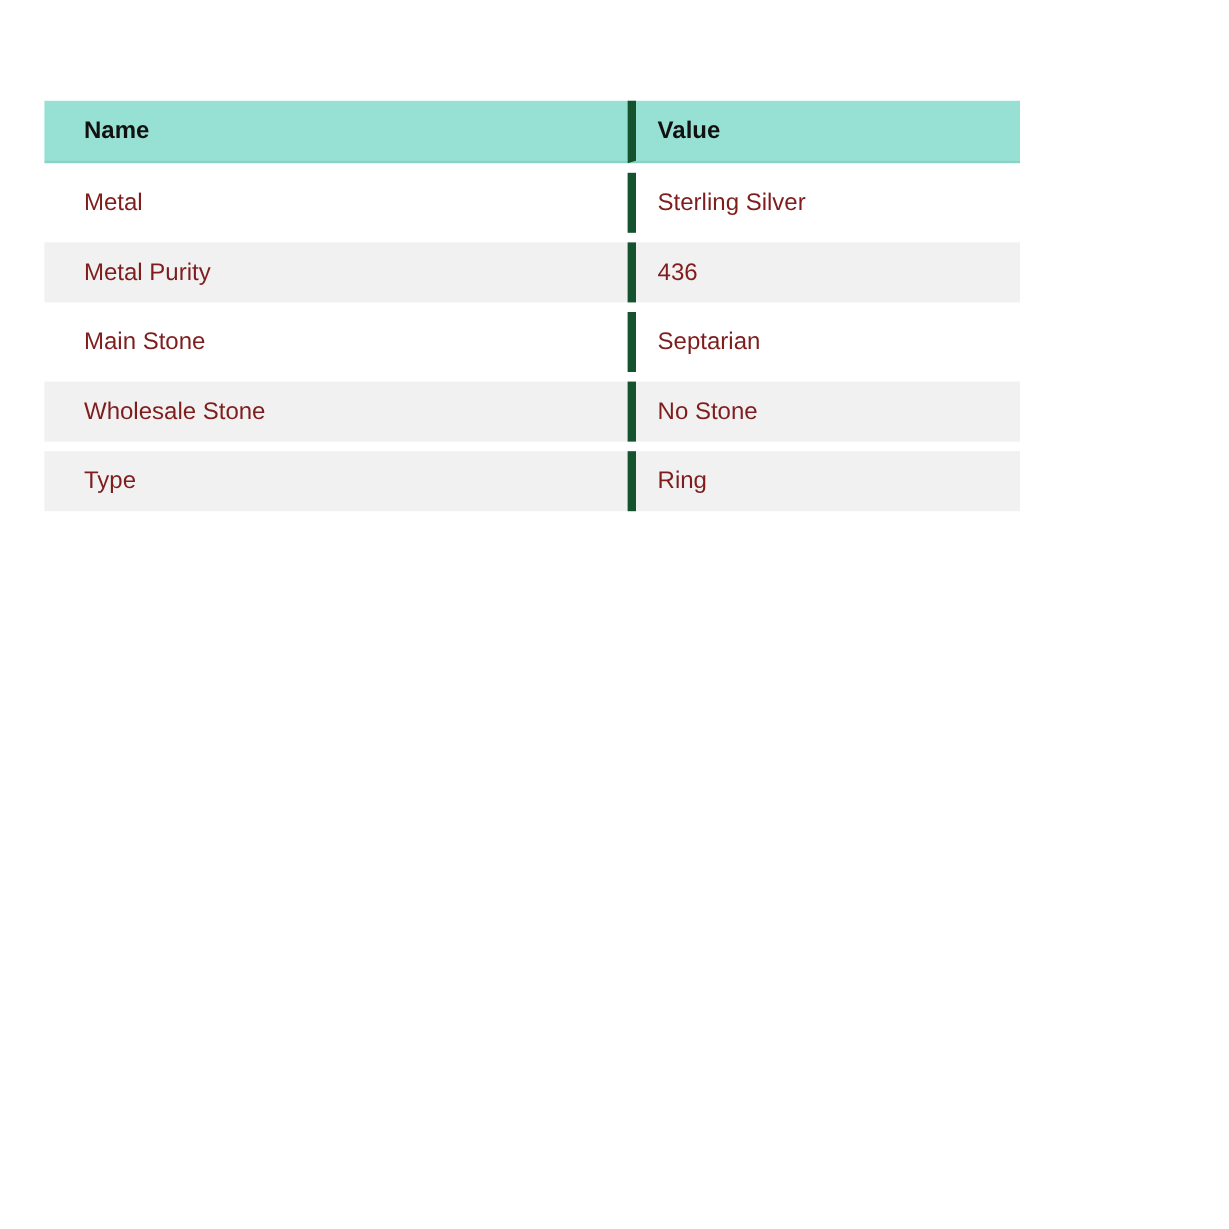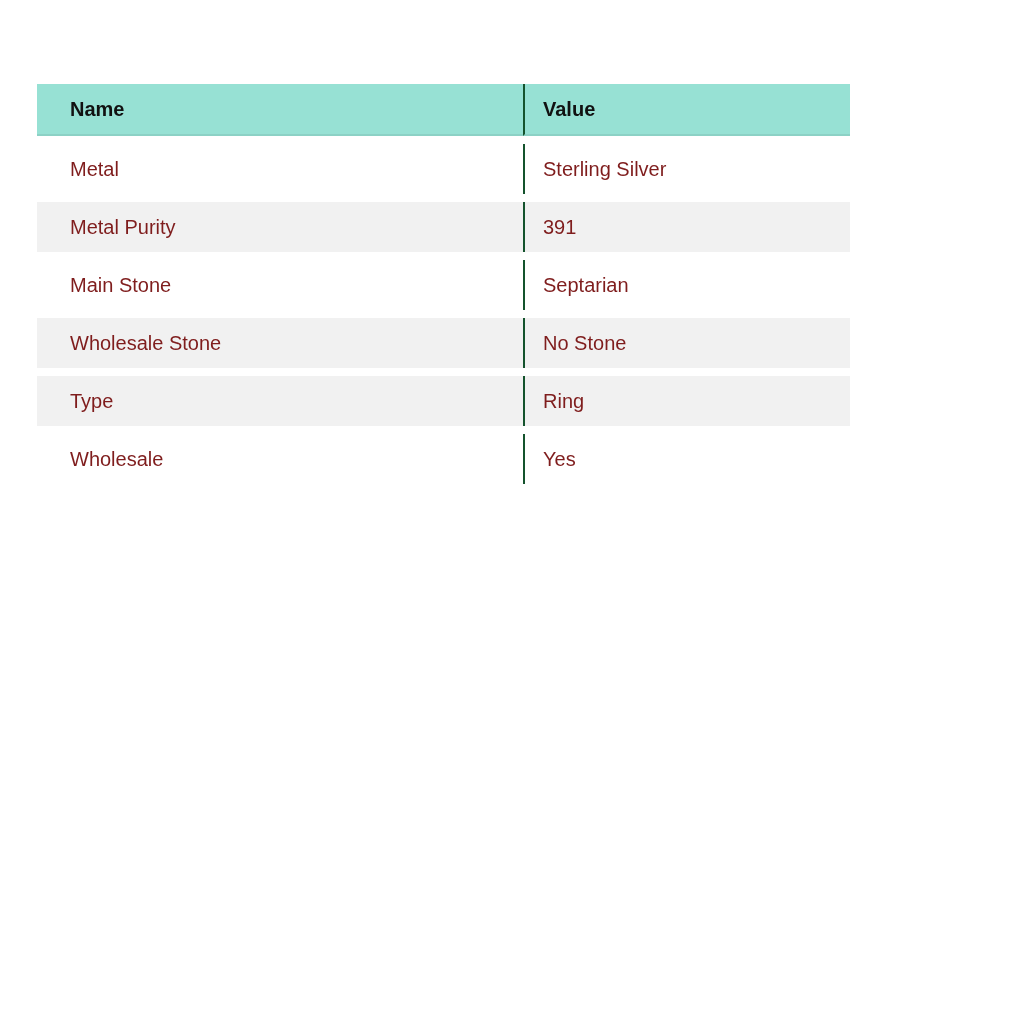--- a/index.html
+++ b/index.html
@@ -42,21 +42,21 @@
   }
   table.attr-table th {
     background: #97e1d4;
     font-weight: 600;
     color: #111111;
     border-bottom: 2px solid rgba(0,0,0,0.07);
   }
   col.name-col  { width: 486px; }
   col.value-col { width: 478px; }
   .cell-name  { padding-left: 33px !important; }
-  .cell-value { padding-left: 18px !important; border-left: 2px solid #14532d; }
+  .cell-value { padding-left: 18px !important; border-left: 7px solid #14532d; }
   tbody tr.row-even { background: #ffffff; }
   tbody tr.row-odd  { background: #f1f1f1; }
 </style>
 </head>
 <body>
 
 <div class="page">
   <div class="attr-table-wrap">
     <table class="attr-table">
       <colgroup>
@@ -69,34 +69,30 @@
           <th class="cell-value">Value</th>
         </tr>
       </thead>
       <tbody id="attr-rows">
           <tr class="row-even">
     <td class="cell-name">Metal</td>
     <td class="cell-value">Sterling Silver</td>
   </tr>
           <tr class="row-odd">
     <td class="cell-name">Metal Purity</td>
-    <td class="cell-value">391</td>
+    <td class="cell-value">436</td>
   </tr>
           <tr class="row-even">
     <td class="cell-name">Main Stone</td>
     <td class="cell-value">Septarian</td>
   </tr>
           <tr class="row-odd">
     <td class="cell-name">Wholesale Stone</td>
     <td class="cell-value">No Stone</td>
   </tr>
           <tr class="row-odd">
     <td class="cell-name">Type</td>
     <td class="cell-value">Ring</td>
   </tr>
-          <tr class="row-even">
-    <td class="cell-name">Wholesale</td>
-    <td class="cell-value">Yes</td>
-  </tr>
         </tbody>
     </table>
   </div>
 </div>
 
 </body></html>

